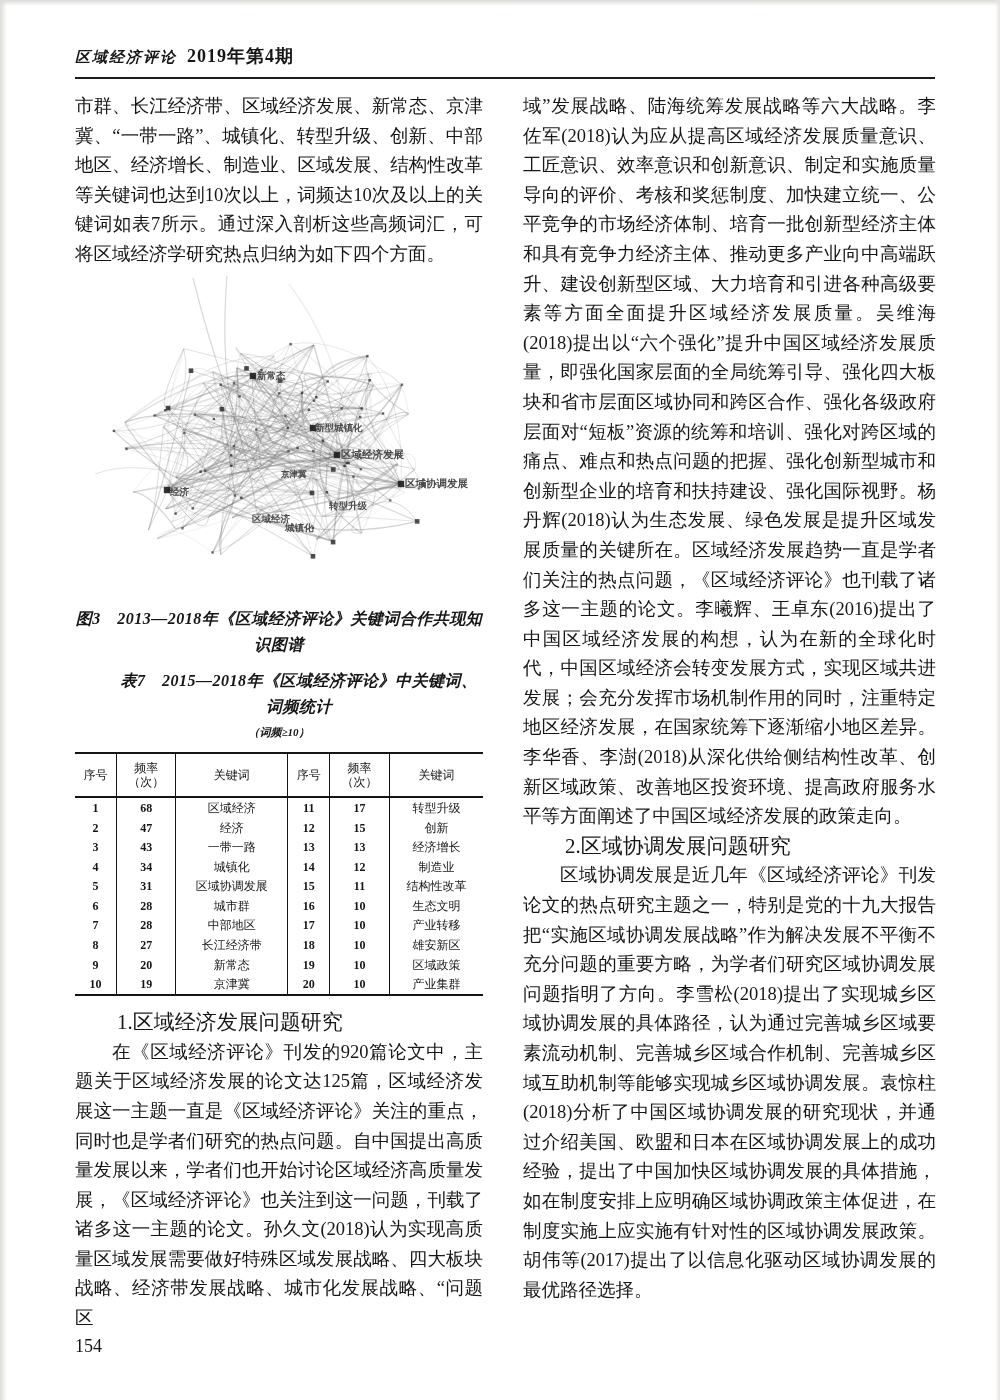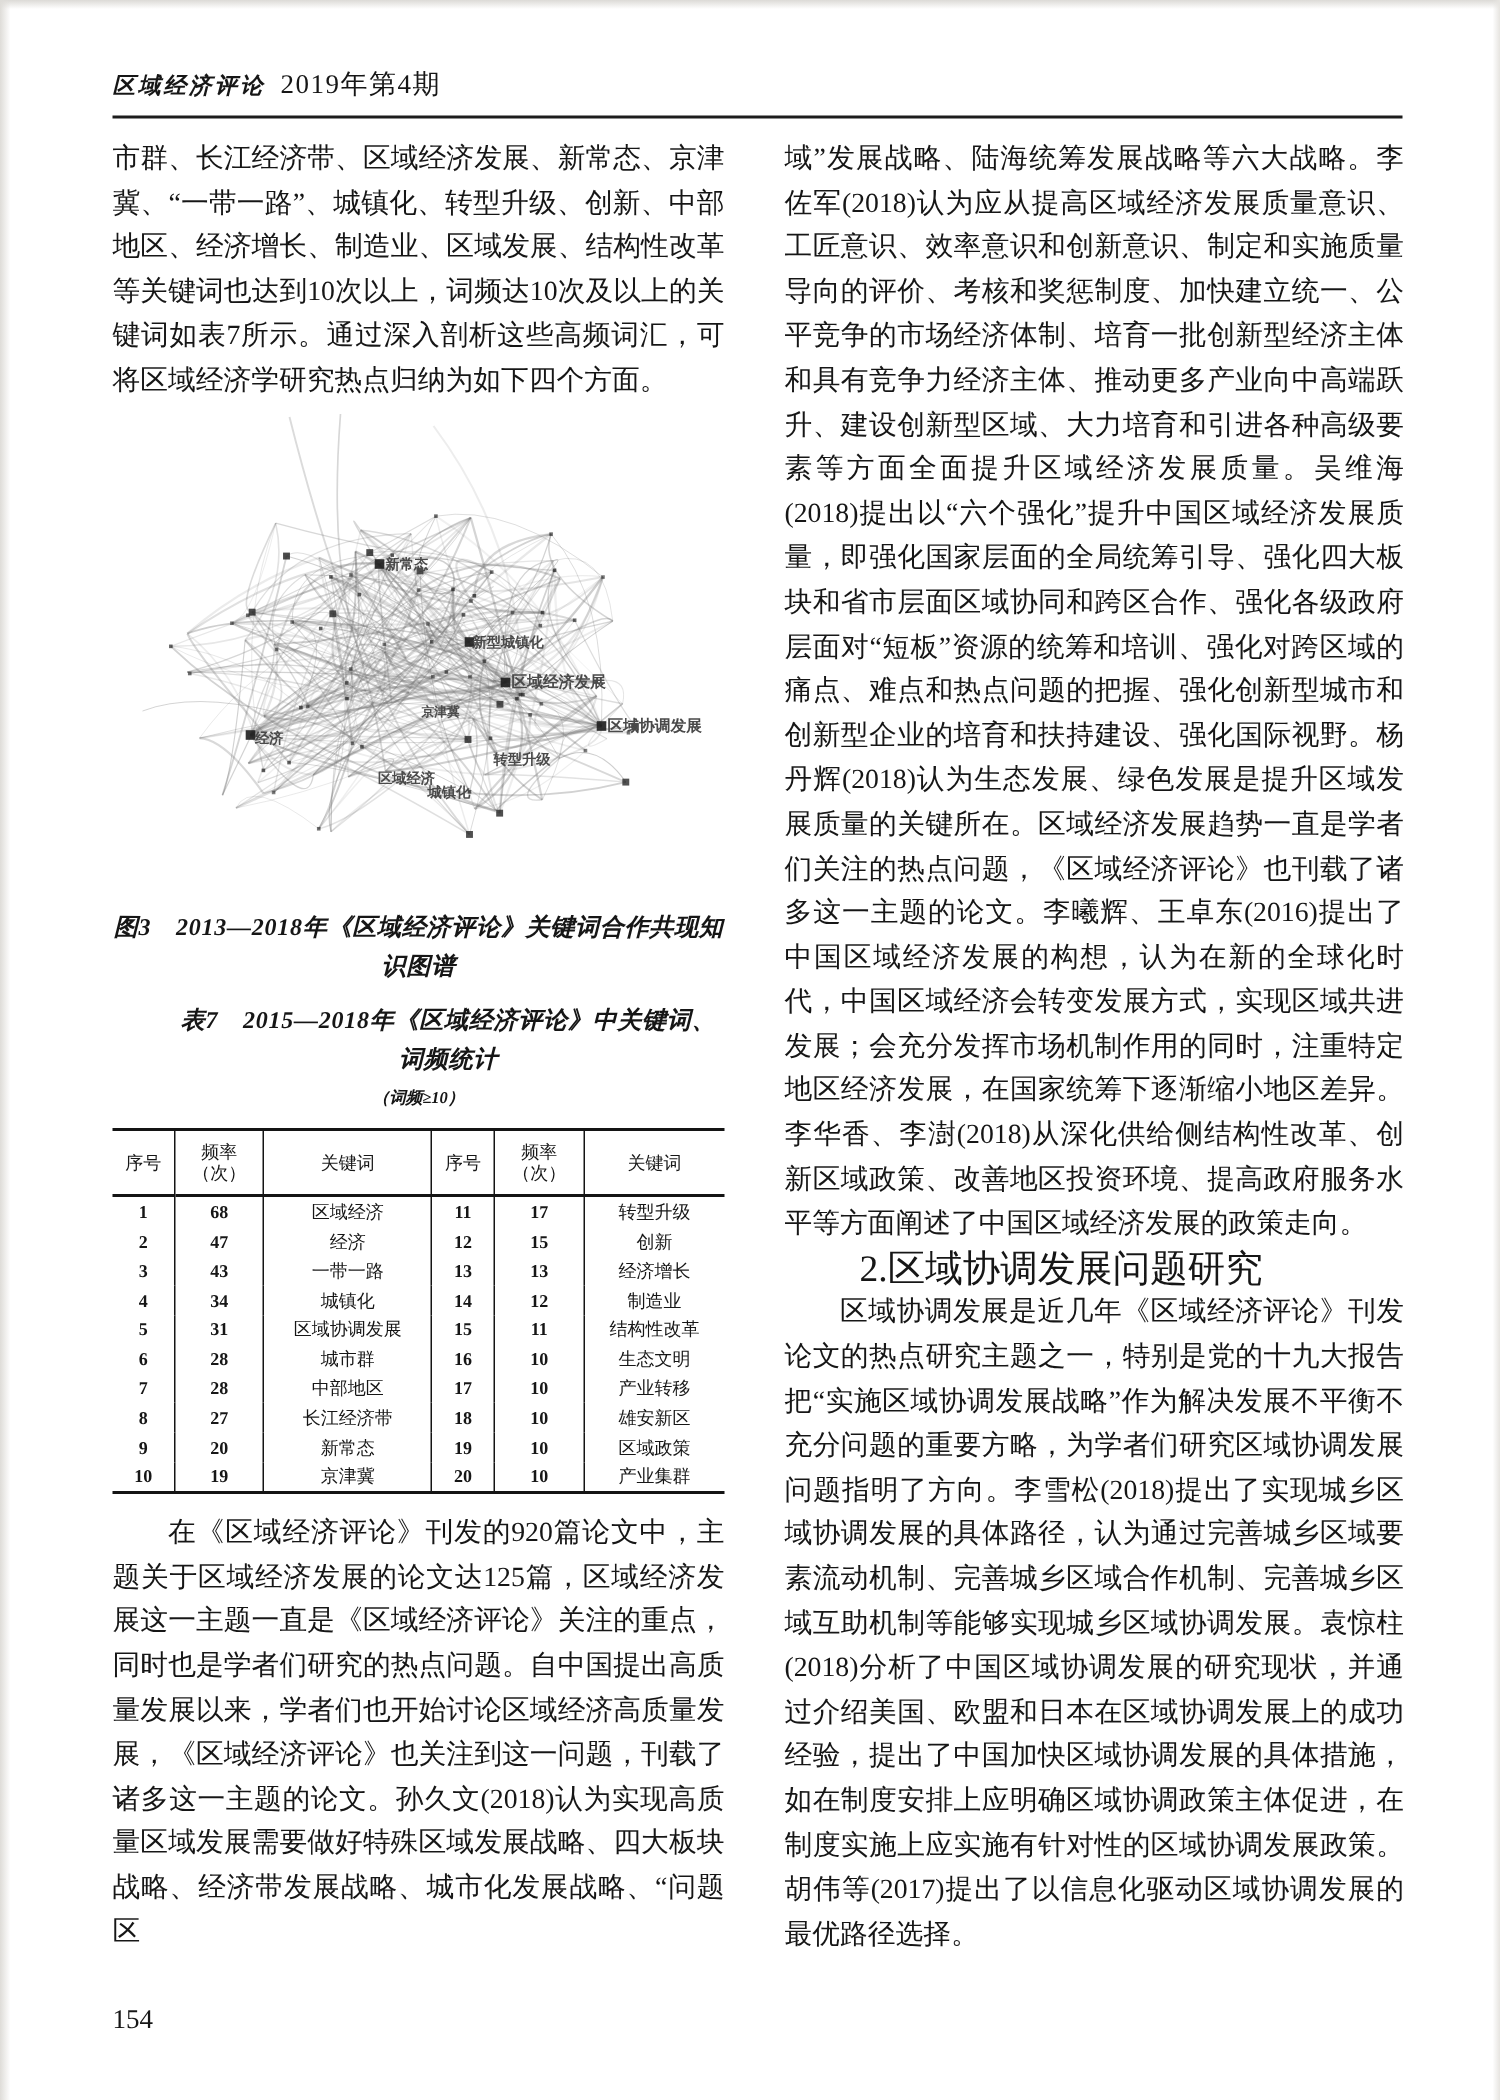--- a/index.html
+++ b/index.html
@@ -14,29 +14,29 @@
   .scan-edge-top{position:absolute;left:0;top:0;width:1000px;height:6px;
     background:linear-gradient(to bottom,#dcdad6,rgba(255,255,255,0));}
   .scan-edge-left{position:absolute;left:0;top:0;width:7px;height:1400px;
     background:linear-gradient(to right,#dedcd8,rgba(255,255,255,0));}
   .scan-edge-right{position:absolute;right:0;top:0;width:5px;height:1400px;
     background:linear-gradient(to left,#e6e4e0,rgba(255,255,255,0));}
 
   .header{position:absolute;left:75px;top:44px;width:860px;
     border-bottom:2px solid #1c1c1c;padding-bottom:9px;}
   .journal-logo{font-weight:bold;font-style:italic;font-size:15px;letter-spacing:2px;}
-  .journal-issue{font-size:18px;font-weight:400;margin-left:10px;letter-spacing:1px;}
+  .journal-issue{font-size:18px;font-weight:700;margin-left:10px;letter-spacing:1px;}
 
   .col{position:absolute;top:92px;font-size:18.5px;line-height:29.6px;
     text-align:justify;text-justify:inter-ideograph;}
   .col-left{left:75px;width:408px;}
   .col-right{left:523px;width:413px;}
   p{margin:0;}
   .indent{text-indent:2em;}
-  .kai{font-size:25px;}
+  .kai{font-size:21px;}
 
   .figure-box{width:408px;height:328px;margin-top:4px;position:relative;}
   .figure-box svg{display:block;}
   .fig-caption{font-weight:bold;font-size:16px;text-align:center;line-height:26px;
     margin-top:4px;letter-spacing:0.5px;font-style:italic;}
   .tbl-caption{font-weight:bold;font-size:16px;text-align:center;line-height:26px;
     letter-spacing:0.5px;font-style:italic;margin-top:10px;margin-left:40px;}
   .tbl-caption2{font-weight:bold;font-size:11px;text-align:center;line-height:24px;
     font-style:italic;margin-bottom:8px;}
 
@@ -602,20 +602,21 @@
             <td class="num">19</td>
             <td class="kw">京津冀</td>
             <td class="num">20</td>
             <td class="num">10</td>
             <td class="kw">产业集群</td>
           </tr>
         </tbody>
     </table>
   </div>
 
+  <p class="indent kai">1.区域经济发展问题研究</p>
   <p class="indent">在《区域经济评论》刊发的920篇论文中，主题关于区域经济发展的论文达125篇，区域经济发展这一主题一直是《区域经济评论》关注的重点，同时也是学者们研究的热点问题。自中国提出高质量发展以来，学者们也开始讨论区域经济高质量发展，《区域经济评论》也关注到这一问题，刊载了诸多这一主题的论文。孙久文(2018)认为实现高质量区域发展需要做好特殊区域发展战略、四大板块战略、经济带发展战略、城市化发展战略、“问题区</p>
 </div>
 
 <div class="col col-right">
   <p>域”发展战略、陆海统筹发展战略等六大战略。李佐军(2018)认为应从提高区域经济发展质量意识、工匠意识、效率意识和创新意识、制定和实施质量导向的评价、考核和奖惩制度、加快建立统一、公平竞争的市场经济体制、培育一批创新型经济主体和具有竞争力经济主体、推动更多产业向中高端跃升、建设创新型区域、大力培育和引进各种高级要素等方面全面提升区域经济发展质量。吴维海(2018)提出以“六个强化”提升中国区域经济发展质量，即强化国家层面的全局统筹引导、强化四大板块和省市层面区域协同和跨区合作、强化各级政府层面对“短板”资源的统筹和培训、强化对跨区域的痛点、难点和热点问题的把握、强化创新型城市和创新型企业的培育和扶持建设、强化国际视野。杨丹辉(2018)认为生态发展、绿色发展是提升区域发展质量的关键所在。区域经济发展趋势一直是学者们关注的热点问题，《区域经济评论》也刊载了诸多这一主题的论文。李曦辉、王卓东(2016)提出了中国区域经济发展的构想，认为在新的全球化时代，中国区域经济会转变发展方式，实现区域共进发展；会充分发挥市场机制作用的同时，注重特定地区经济发展，在国家统筹下逐渐缩小地区差异。李华香、李澍(2018)从深化供给侧结构性改革、创新区域政策、改善地区投资环境、提高政府服务水平等方面阐述了中国区域经济发展的政策走向。</p>
   <p class="indent kai">2.区域协调发展问题研究</p>
   <p class="indent">区域协调发展是近几年《区域经济评论》刊发论文的热点研究主题之一，特别是党的十九大报告把“实施区域协调发展战略”作为解决发展不平衡不充分问题的重要方略，为学者们研究区域协调发展问题指明了方向。李雪松(2018)提出了实现城乡区域协调发展的具体路径，认为通过完善城乡区域要素流动机制、完善城乡区域合作机制、完善城乡区域互助机制等能够实现城乡区域协调发展。袁惊柱(2018)分析了中国区域协调发展的研究现状，并通过介绍美国、欧盟和日本在区域协调发展上的成功经验，提出了中国加快区域协调发展的具体措施，如在制度安排上应明确区域协调政策主体促进，在制度实施上应实施有针对性的区域协调发展政策。胡伟等(2017)提出了以信息化驱动区域协调发展的最优路径选择。</p>
 </div>
 
 <div class="page-number">154</div>

